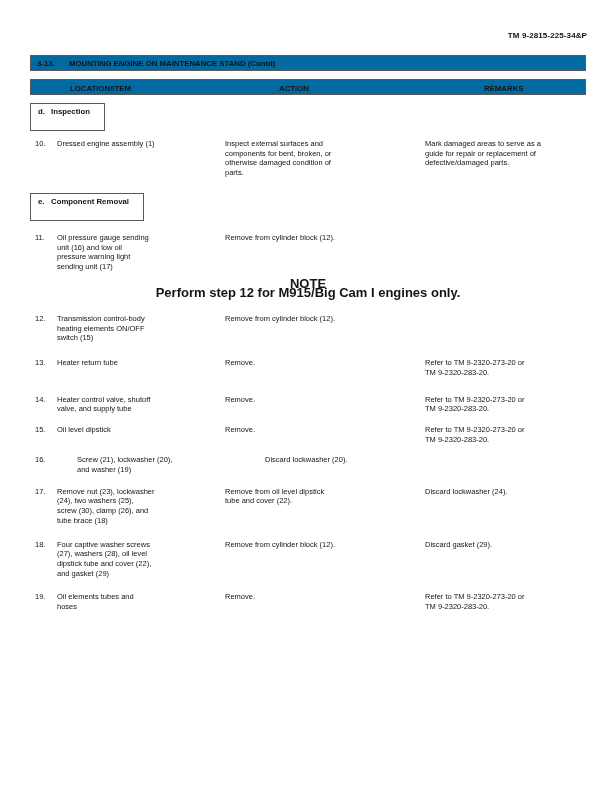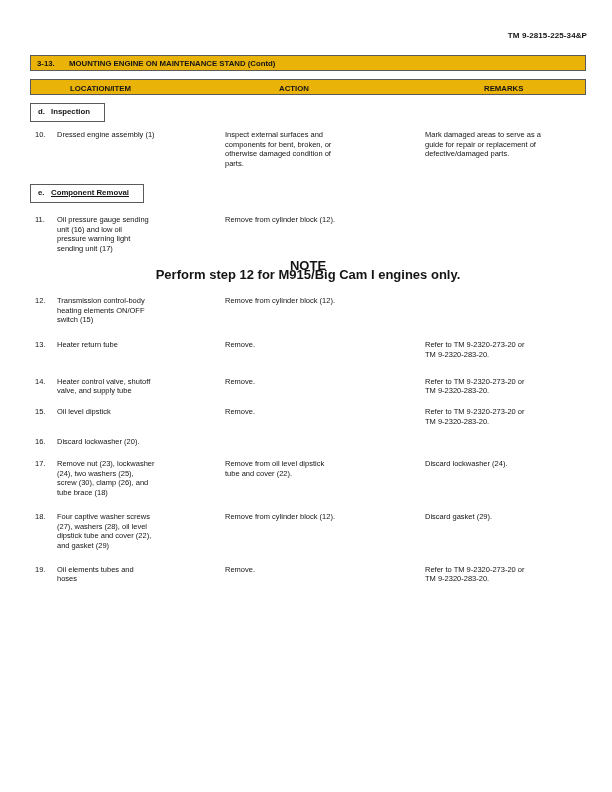--- a/index.html
+++ b/index.html
@@ -18,21 +18,21 @@
   .tm-header {
     position: absolute;
     top: 31px; right: 25px;
     font-size: 8px; font-weight: bold;
     letter-spacing: 0.1px;
   }
   .box {
     margin-left: 30px;
     width: 556px;
     border: 1px solid #5a5a5a;
-    background: #eab308;
+    background: #0369a1;
   }
   .section-box {
     margin-top: 55px;
     height: 16px;
     display: flex;
     align-items: center;
     font-size: 7.8px; font-weight: bold;
   }
   .sec-num { margin-left: 6px; width: 32px; flex: 0 0 auto; }
   .col-box {
@@ -43,40 +43,40 @@
   }
   .col-box span { position: absolute; top: 3.5px; text-align: center; }
   .h-loc { left: 39px; }
   .h-act { left: 248px; }
   .h-rem { left: 453px; }
   .subbox {
     margin-left: 30px;
     width: fit-content;
     border: 1px solid #5a5a5a;
     font-size: 7.8px; font-weight: bold;
-    padding: 3px 14px 5px 7px;
+    padding: 3px 14px 14px 7px;
   }
   .subbox .sub-label { display: inline-block; width: 13px; }
   .subbox-d { margin-top: 8px; }
-  .subbox-e { margin-top: 15px; text-decoration: underline; }
+  .subbox-e { margin-top: 15px; }
   .row {
     display: grid;
     grid-template-columns: 22px 168px 200px 160px;
     margin-left: 35px;
     font-size: 7.5px;
     line-height: 9.7px;
   }
   .row .cell { white-space: pre-line; }
   .r10 { margin-top: 8px; }
   .r11 { margin-top: 12px; }
   .r12 { margin-top: 16px; }
   .r13 { margin-top: 15px; }
   .r14 { margin-top: 17px; }
   .r15 { margin-top: 11px; }
-  .r16 { margin-top: 11px; }
+  .r16 { margin-top: 11px; gap: 20px; }
   .r17 { margin-top: 12px; }
   .r18 { margin-top: 14px; }
   .r19 { margin-top: 14px; }
   .note {
     margin-top: 7px;
     margin-left: 30px;
     width: 556px;
     text-align: center;
     font-size: 13px; font-weight: bold;
     line-height: 9.7px;
@@ -169,20 +169,22 @@
   <div class="row r15">
     <span class="cell">15.</span>
     <span class="cell">Oil level dipstick</span>
     <span class="cell">Remove.</span>
     <span class="cell">Refer to TM 9-2320-273-20 or
 TM 9-2320-283-20.</span>
   </div>
 
   <div class="row r16">
     <span class="cell">16.</span>
+    <span class="cell">Screw (21), lockwasher (20),
+and washer (19)</span>
     <span class="cell">Discard lockwasher (20).</span>
   </div>
 
   <div class="row r17">
     <span class="cell">17.</span>
     <span class="cell">Remove nut (23), lockwasher
 (24), two washers (25),
 screw (30), clamp (26), and
 tube brace (18)</span>
     <span class="cell">Remove from oil level dipstick

